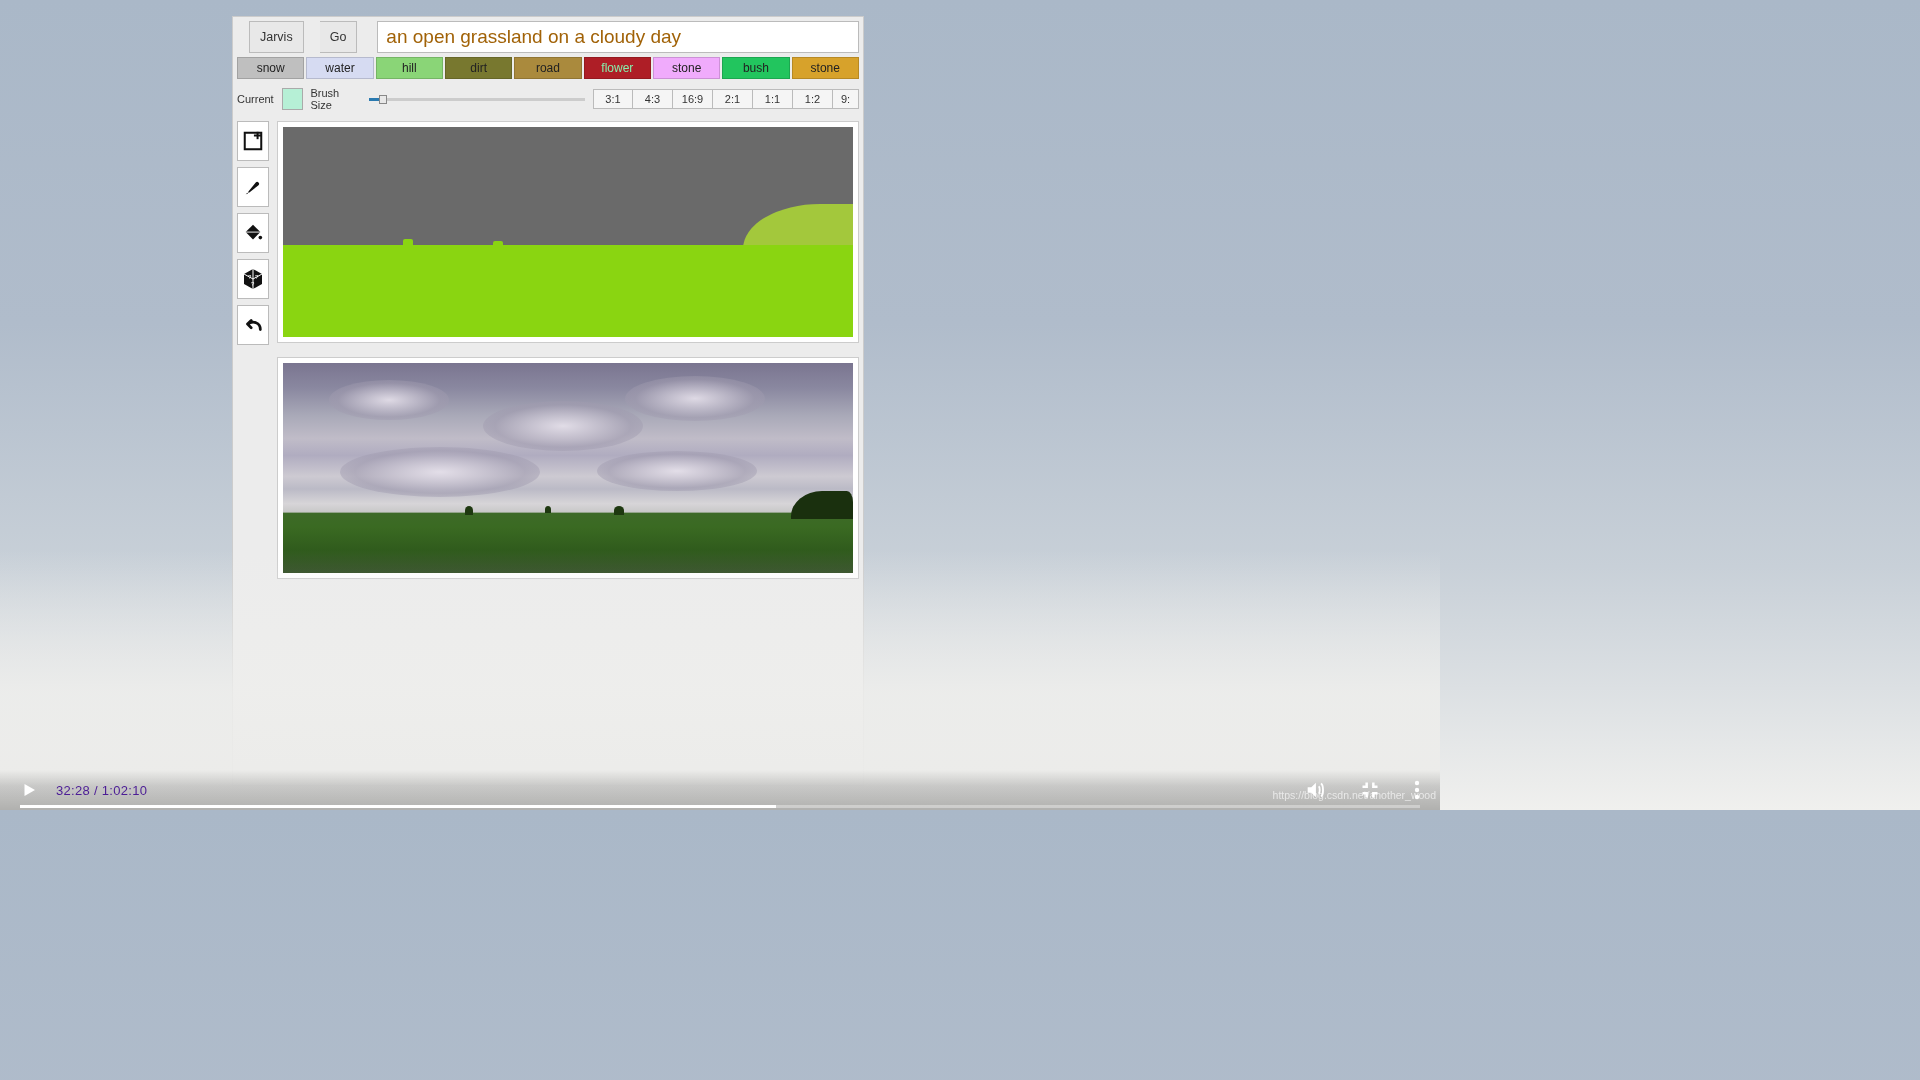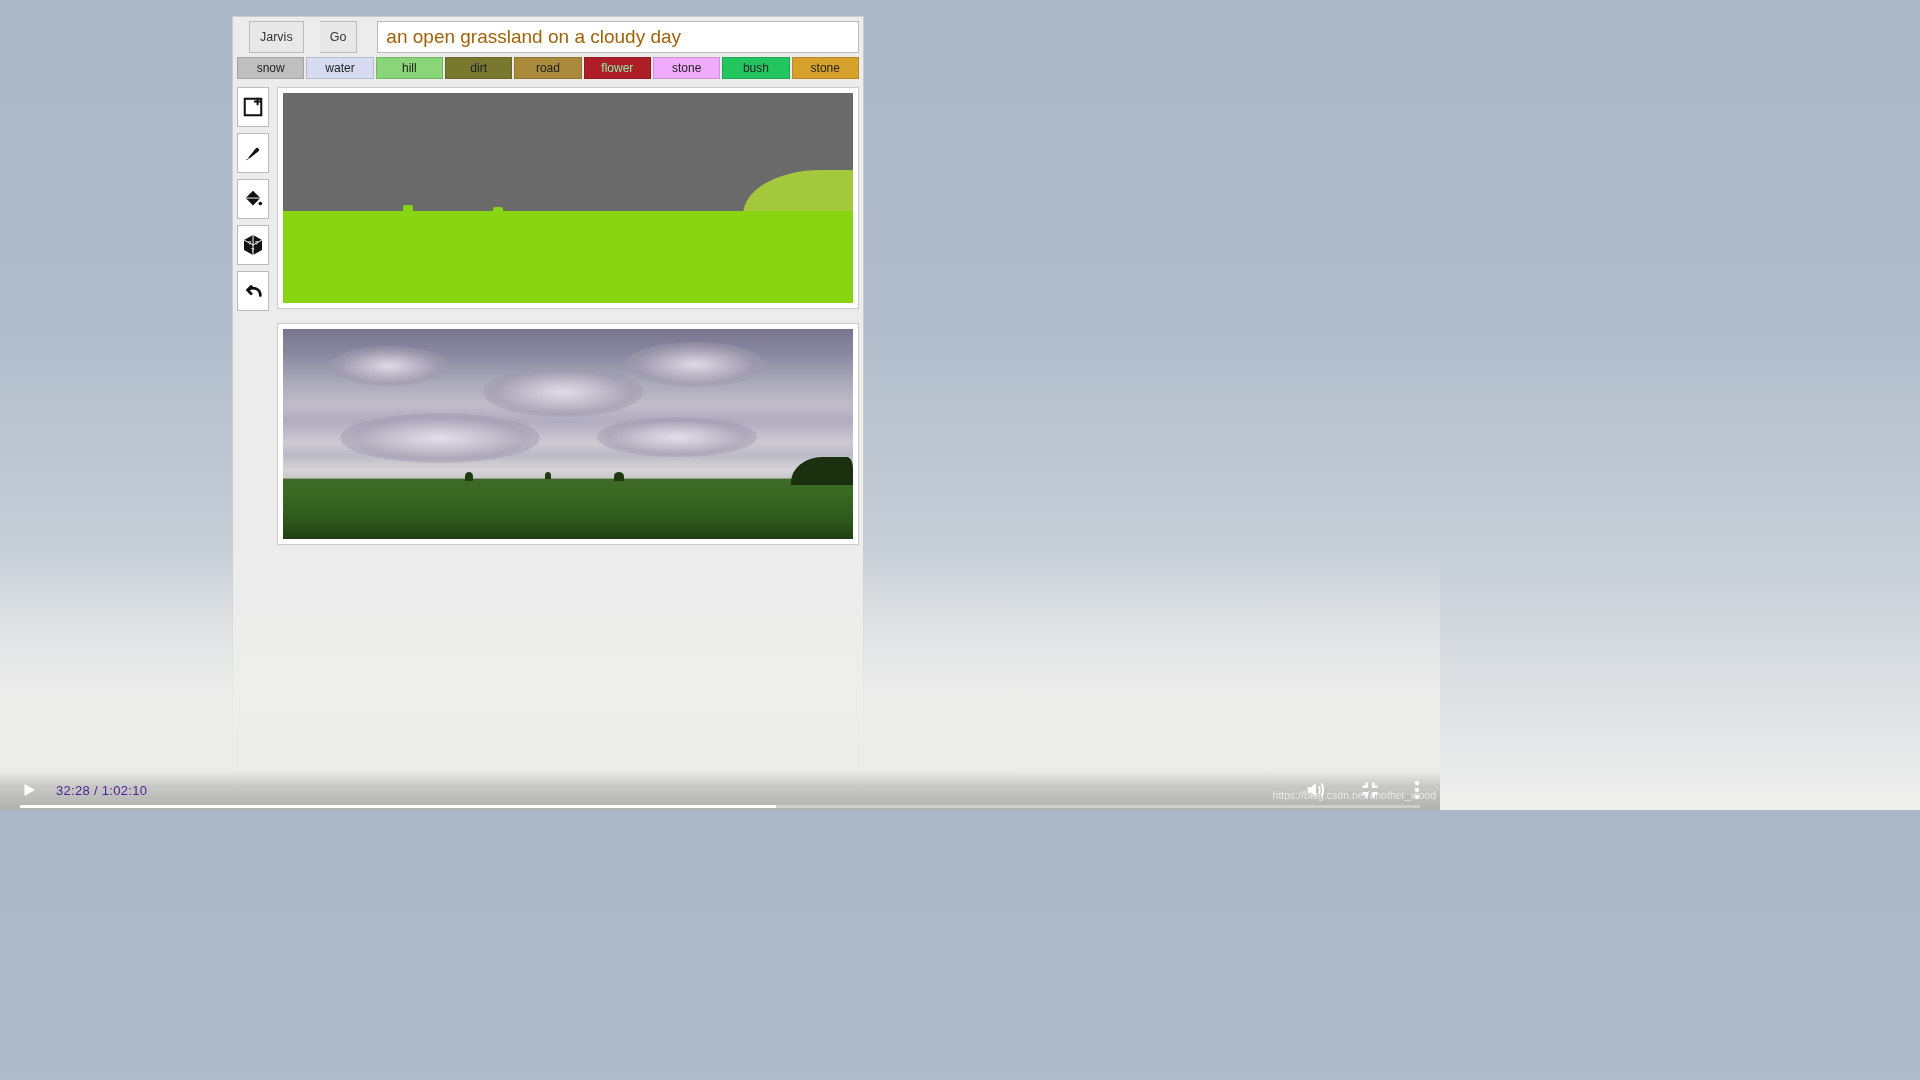--- a/index.html
+++ b/index.html
@@ -311,20 +311,38 @@
       <div class="swatch" style="background:#8ad577">hill</div>
       <div class="swatch" style="background:#78782f">dirt</div>
       <div class="swatch" style="background:#aa8a3d">road</div>
       <div class="swatch" style="background:#ae1e26;color:#86efac">flower</div>
       <div class="swatch" style="background:#f0abfc">stone</div>
       <div class="swatch" style="background:#22c55e">bush</div>
       <div class="swatch" style="background:#d7a22b">stone</div>
     </div>
   </div>
 
+  <div class="controls-row">
+    <span>Current</span>
+    <div class="current-swatch"></div>
+    <span>Brush Size</span>
+    <div class="brush-slider">
+      <div class="fill"></div>
+      <div class="thumb"></div>
+    </div>
+    <div class="ratio-group">
+      <div class="ratio-btn">3:1</div>
+      <div class="ratio-btn">4:3</div>
+      <div class="ratio-btn">16:9</div>
+      <div class="ratio-btn">2:1</div>
+      <div class="ratio-btn">1:1</div>
+      <div class="ratio-btn">1:2</div>
+      <div class="ratio-btn" style="width:26px">9:</div>
+    </div>
+  </div>
 
   <div class="main-area">
     <div class="tool-column">
       <div class="tool-btn">
         <svg width="22" height="22" viewBox="0 0 24 24" fill="none" stroke="#111" stroke-width="2.2">
             <rect x="3" y="3" width="18" height="18"></rect>
             <line x1="17" y1="2" x2="17" y2="10"></line>
             <line x1="13" y1="6" x2="21" y2="6"></line>
           </svg>
       </div>

